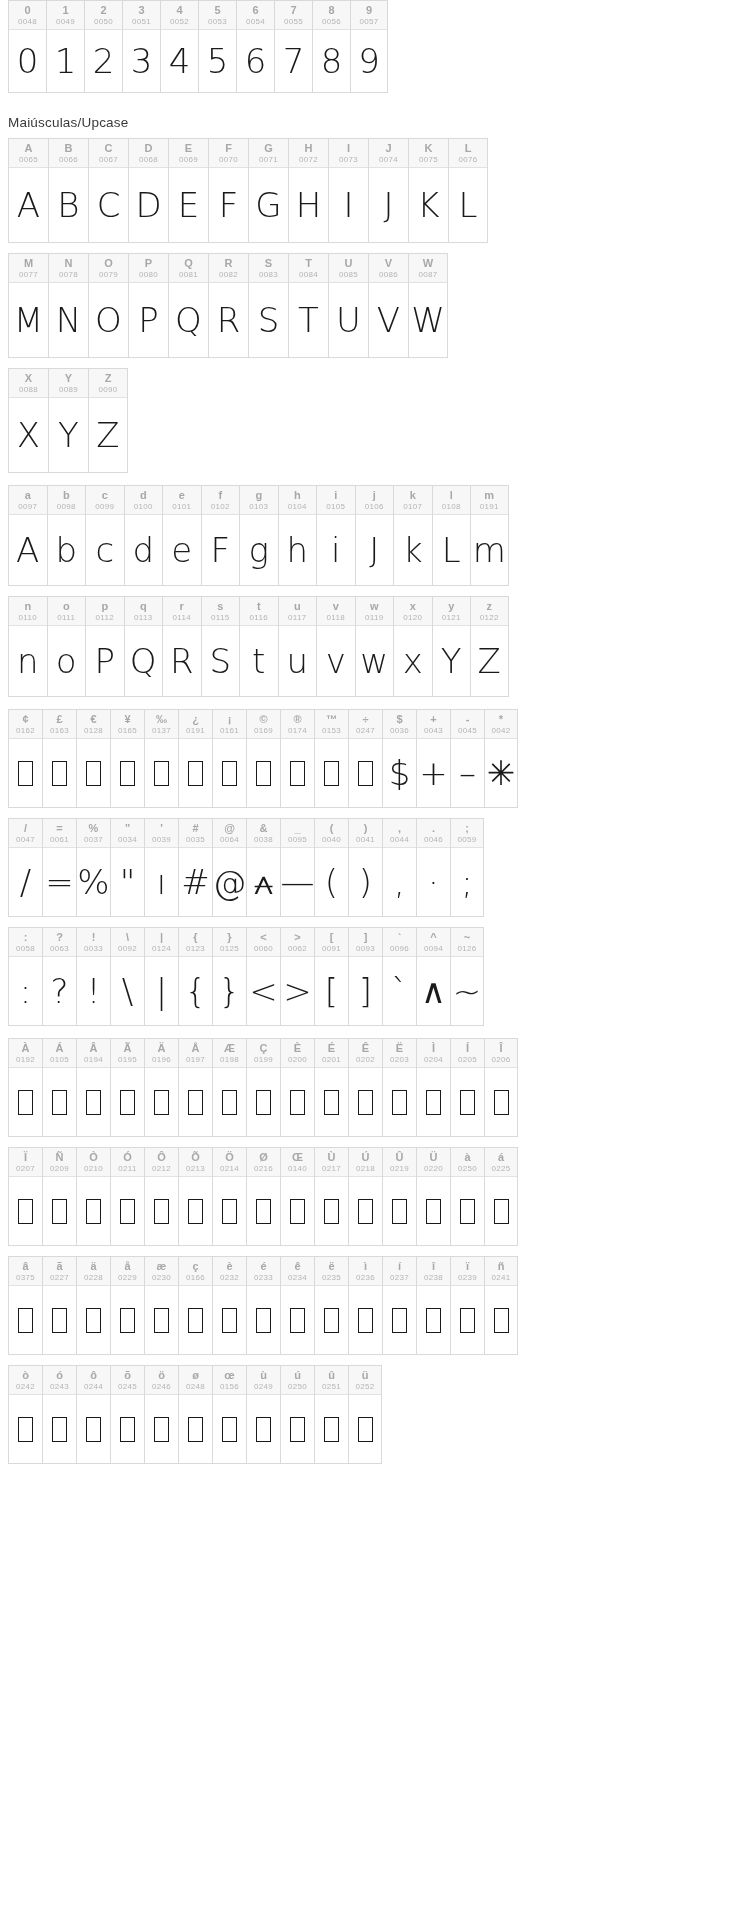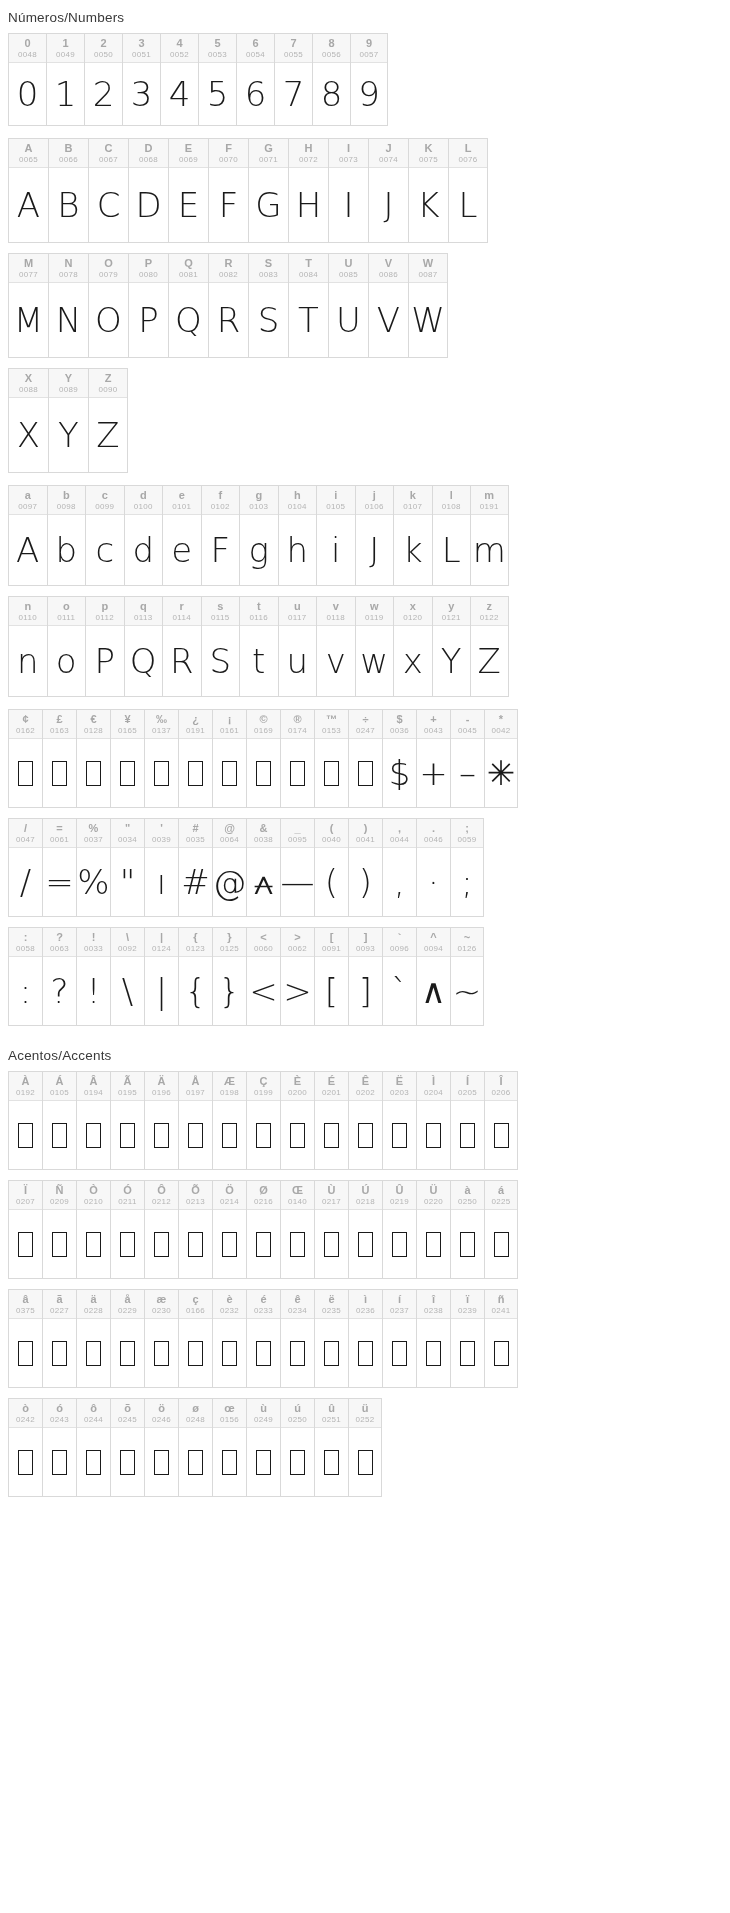--- a/index.html
+++ b/index.html
@@ -75,21 +75,20 @@
     border:1.6px solid #1a1a1a;
     box-sizing:border-box;
   }
   
 </style>
 </head>
 <body>
 
 <div class="page">
     <div class="section">
-      <div class="section-title">Números/Numbers</div>
       <div class="grid-row">
         <div class="glyph-block" style="width: 38px;">
           <div class="gb-head">
             <div class="gb-char">0</div>
             <div class="gb-code">0048</div>
           </div>
           <div class="gb-body" style="height: 62px;">0</div>
         </div>
         <div class="glyph-block" style="width: 38px;">
           <div class="gb-head">
@@ -146,734 +145,734 @@
             <div class="gb-code">0056</div>
           </div>
           <div class="gb-body" style="height: 62px;">8</div>
         </div>
         <div class="glyph-block" style="width: 38px;">
           <div class="gb-head">
             <div class="gb-char">9</div>
             <div class="gb-code">0057</div>
           </div>
           <div class="gb-body" style="height: 62px;">9</div>
+        </div>
+      </div>
+    </div>
+    <div class="section">
+      <div class="section-title">Maiúsculas/Upcase</div>
+      <div class="grid-row">
+        <div class="glyph-block" style="width: 40px;">
+          <div class="gb-head">
+            <div class="gb-char">A</div>
+            <div class="gb-code">0065</div>
+          </div>
+          <div class="gb-body" style="height: 74px;">A</div>
+        </div>
+        <div class="glyph-block" style="width: 40px;">
+          <div class="gb-head">
+            <div class="gb-char">B</div>
+            <div class="gb-code">0066</div>
+          </div>
+          <div class="gb-body" style="height: 74px;">B</div>
+        </div>
+        <div class="glyph-block" style="width: 40px;">
+          <div class="gb-head">
+            <div class="gb-char">C</div>
+            <div class="gb-code">0067</div>
+          </div>
+          <div class="gb-body" style="height: 74px;">C</div>
+        </div>
+        <div class="glyph-block" style="width: 40px;">
+          <div class="gb-head">
+            <div class="gb-char">D</div>
+            <div class="gb-code">0068</div>
+          </div>
+          <div class="gb-body" style="height: 74px;">D</div>
+        </div>
+        <div class="glyph-block" style="width: 40px;">
+          <div class="gb-head">
+            <div class="gb-char">E</div>
+            <div class="gb-code">0069</div>
+          </div>
+          <div class="gb-body" style="height: 74px;">E</div>
+        </div>
+        <div class="glyph-block" style="width: 40px;">
+          <div class="gb-head">
+            <div class="gb-char">F</div>
+            <div class="gb-code">0070</div>
+          </div>
+          <div class="gb-body" style="height: 74px;">F</div>
+        </div>
+        <div class="glyph-block" style="width: 40px;">
+          <div class="gb-head">
+            <div class="gb-char">G</div>
+            <div class="gb-code">0071</div>
+          </div>
+          <div class="gb-body" style="height: 74px;">G</div>
+        </div>
+        <div class="glyph-block" style="width: 40px;">
+          <div class="gb-head">
+            <div class="gb-char">H</div>
+            <div class="gb-code">0072</div>
+          </div>
+          <div class="gb-body" style="height: 74px;">H</div>
+        </div>
+        <div class="glyph-block" style="width: 40px;">
+          <div class="gb-head">
+            <div class="gb-char">I</div>
+            <div class="gb-code">0073</div>
+          </div>
+          <div class="gb-body" style="height: 74px;">I</div>
+        </div>
+        <div class="glyph-block" style="width: 40px;">
+          <div class="gb-head">
+            <div class="gb-char">J</div>
+            <div class="gb-code">0074</div>
+          </div>
+          <div class="gb-body" style="height: 74px;">J</div>
+        </div>
+        <div class="glyph-block" style="width: 40px;">
+          <div class="gb-head">
+            <div class="gb-char">K</div>
+            <div class="gb-code">0075</div>
+          </div>
+          <div class="gb-body" style="height: 74px;">K</div>
+        </div>
+        <div class="glyph-block" style="width: 40px;">
+          <div class="gb-head">
+            <div class="gb-char">L</div>
+            <div class="gb-code">0076</div>
+          </div>
+          <div class="gb-body" style="height: 74px;">L</div>
+        </div>
+      </div>
+      <div class="grid-row">
+        <div class="glyph-block" style="width: 40px;">
+          <div class="gb-head">
+            <div class="gb-char">M</div>
+            <div class="gb-code">0077</div>
+          </div>
+          <div class="gb-body" style="height: 74px;">M</div>
+        </div>
+        <div class="glyph-block" style="width: 40px;">
+          <div class="gb-head">
+            <div class="gb-char">N</div>
+            <div class="gb-code">0078</div>
+          </div>
+          <div class="gb-body" style="height: 74px;">N</div>
+        </div>
+        <div class="glyph-block" style="width: 40px;">
+          <div class="gb-head">
+            <div class="gb-char">O</div>
+            <div class="gb-code">0079</div>
+          </div>
+          <div class="gb-body" style="height: 74px;">O</div>
+        </div>
+        <div class="glyph-block" style="width: 40px;">
+          <div class="gb-head">
+            <div class="gb-char">P</div>
+            <div class="gb-code">0080</div>
+          </div>
+          <div class="gb-body" style="height: 74px;">P</div>
+        </div>
+        <div class="glyph-block" style="width: 40px;">
+          <div class="gb-head">
+            <div class="gb-char">Q</div>
+            <div class="gb-code">0081</div>
+          </div>
+          <div class="gb-body" style="height: 74px;">Q</div>
+        </div>
+        <div class="glyph-block" style="width: 40px;">
+          <div class="gb-head">
+            <div class="gb-char">R</div>
+            <div class="gb-code">0082</div>
+          </div>
+          <div class="gb-body" style="height: 74px;">R</div>
+        </div>
+        <div class="glyph-block" style="width: 40px;">
+          <div class="gb-head">
+            <div class="gb-char">S</div>
+            <div class="gb-code">0083</div>
+          </div>
+          <div class="gb-body" style="height: 74px;">S</div>
+        </div>
+        <div class="glyph-block" style="width: 40px;">
+          <div class="gb-head">
+            <div class="gb-char">T</div>
+            <div class="gb-code">0084</div>
+          </div>
+          <div class="gb-body" style="height: 74px;">T</div>
+        </div>
+        <div class="glyph-block" style="width: 40px;">
+          <div class="gb-head">
+            <div class="gb-char">U</div>
+            <div class="gb-code">0085</div>
+          </div>
+          <div class="gb-body" style="height: 74px;">U</div>
+        </div>
+        <div class="glyph-block" style="width: 40px;">
+          <div class="gb-head">
+            <div class="gb-char">V</div>
+            <div class="gb-code">0086</div>
+          </div>
+          <div class="gb-body" style="height: 74px;">V</div>
+        </div>
+        <div class="glyph-block" style="width: 40px;">
+          <div class="gb-head">
+            <div class="gb-char">W</div>
+            <div class="gb-code">0087</div>
+          </div>
+          <div class="gb-body" style="height: 74px;">W</div>
+        </div>
+      </div>
+      <div class="grid-row">
+        <div class="glyph-block" style="width: 40px;">
+          <div class="gb-head">
+            <div class="gb-char">X</div>
+            <div class="gb-code">0088</div>
+          </div>
+          <div class="gb-body" style="height: 74px;">X</div>
+        </div>
+        <div class="glyph-block" style="width: 40px;">
+          <div class="gb-head">
+            <div class="gb-char">Y</div>
+            <div class="gb-code">0089</div>
+          </div>
+          <div class="gb-body" style="height: 74px;">Y</div>
+        </div>
+        <div class="glyph-block" style="width: 40px;">
+          <div class="gb-head">
+            <div class="gb-char">Z</div>
+            <div class="gb-code">0090</div>
+          </div>
+          <div class="gb-body" style="height: 74px;">Z</div>
         </div>
       </div>
     </div>
     <div class="section">
       <div class="grid-row">
-        <div class="glyph-block" style="width: 40px;">
-          <div class="gb-head">
-            <div class="gb-char">A</div>
-            <div class="gb-code">0065</div>
-          </div>
-          <div class="gb-body" style="height: 74px;">A</div>
-        </div>
-        <div class="glyph-block" style="width: 40px;">
-          <div class="gb-head">
-            <div class="gb-char">B</div>
-            <div class="gb-code">0066</div>
-          </div>
-          <div class="gb-body" style="height: 74px;">B</div>
-        </div>
-        <div class="glyph-block" style="width: 40px;">
-          <div class="gb-head">
-            <div class="gb-char">C</div>
-            <div class="gb-code">0067</div>
-          </div>
-          <div class="gb-body" style="height: 74px;">C</div>
-        </div>
-        <div class="glyph-block" style="width: 40px;">
-          <div class="gb-head">
-            <div class="gb-char">D</div>
-            <div class="gb-code">0068</div>
-          </div>
-          <div class="gb-body" style="height: 74px;">D</div>
-        </div>
-        <div class="glyph-block" style="width: 40px;">
-          <div class="gb-head">
-            <div class="gb-char">E</div>
-            <div class="gb-code">0069</div>
-          </div>
-          <div class="gb-body" style="height: 74px;">E</div>
-        </div>
-        <div class="glyph-block" style="width: 40px;">
-          <div class="gb-head">
-            <div class="gb-char">F</div>
-            <div class="gb-code">0070</div>
-          </div>
-          <div class="gb-body" style="height: 74px;">F</div>
-        </div>
-        <div class="glyph-block" style="width: 40px;">
-          <div class="gb-head">
-            <div class="gb-char">G</div>
-            <div class="gb-code">0071</div>
-          </div>
-          <div class="gb-body" style="height: 74px;">G</div>
-        </div>
-        <div class="glyph-block" style="width: 40px;">
-          <div class="gb-head">
-            <div class="gb-char">H</div>
-            <div class="gb-code">0072</div>
-          </div>
-          <div class="gb-body" style="height: 74px;">H</div>
-        </div>
-        <div class="glyph-block" style="width: 40px;">
-          <div class="gb-head">
-            <div class="gb-char">I</div>
-            <div class="gb-code">0073</div>
-          </div>
-          <div class="gb-body" style="height: 74px;">I</div>
-        </div>
-        <div class="glyph-block" style="width: 40px;">
-          <div class="gb-head">
-            <div class="gb-char">J</div>
-            <div class="gb-code">0074</div>
-          </div>
-          <div class="gb-body" style="height: 74px;">J</div>
-        </div>
-        <div class="glyph-block" style="width: 40px;">
-          <div class="gb-head">
-            <div class="gb-char">K</div>
-            <div class="gb-code">0075</div>
-          </div>
-          <div class="gb-body" style="height: 74px;">K</div>
-        </div>
-        <div class="glyph-block" style="width: 40px;">
-          <div class="gb-head">
-            <div class="gb-char">L</div>
-            <div class="gb-code">0076</div>
-          </div>
-          <div class="gb-body" style="height: 74px;">L</div>
+        <div class="glyph-block" style="width: 38.5px;">
+          <div class="gb-head">
+            <div class="gb-char">a</div>
+            <div class="gb-code">0097</div>
+          </div>
+          <div class="gb-body" style="height: 70px;">A</div>
+        </div>
+        <div class="glyph-block" style="width: 38.5px;">
+          <div class="gb-head">
+            <div class="gb-char">b</div>
+            <div class="gb-code">0098</div>
+          </div>
+          <div class="gb-body" style="height: 70px;">b</div>
+        </div>
+        <div class="glyph-block" style="width: 38.5px;">
+          <div class="gb-head">
+            <div class="gb-char">c</div>
+            <div class="gb-code">0099</div>
+          </div>
+          <div class="gb-body" style="height: 70px;">c</div>
+        </div>
+        <div class="glyph-block" style="width: 38.5px;">
+          <div class="gb-head">
+            <div class="gb-char">d</div>
+            <div class="gb-code">0100</div>
+          </div>
+          <div class="gb-body" style="height: 70px;">d</div>
+        </div>
+        <div class="glyph-block" style="width: 38.5px;">
+          <div class="gb-head">
+            <div class="gb-char">e</div>
+            <div class="gb-code">0101</div>
+          </div>
+          <div class="gb-body" style="height: 70px;">e</div>
+        </div>
+        <div class="glyph-block" style="width: 38.5px;">
+          <div class="gb-head">
+            <div class="gb-char">f</div>
+            <div class="gb-code">0102</div>
+          </div>
+          <div class="gb-body" style="height: 70px;">F</div>
+        </div>
+        <div class="glyph-block" style="width: 38.5px;">
+          <div class="gb-head">
+            <div class="gb-char">g</div>
+            <div class="gb-code">0103</div>
+          </div>
+          <div class="gb-body" style="height: 70px;">g</div>
+        </div>
+        <div class="glyph-block" style="width: 38.5px;">
+          <div class="gb-head">
+            <div class="gb-char">h</div>
+            <div class="gb-code">0104</div>
+          </div>
+          <div class="gb-body" style="height: 70px;">h</div>
+        </div>
+        <div class="glyph-block" style="width: 38.5px;">
+          <div class="gb-head">
+            <div class="gb-char">i</div>
+            <div class="gb-code">0105</div>
+          </div>
+          <div class="gb-body" style="height: 70px;">i</div>
+        </div>
+        <div class="glyph-block" style="width: 38.5px;">
+          <div class="gb-head">
+            <div class="gb-char">j</div>
+            <div class="gb-code">0106</div>
+          </div>
+          <div class="gb-body" style="height: 70px;">J</div>
+        </div>
+        <div class="glyph-block" style="width: 38.5px;">
+          <div class="gb-head">
+            <div class="gb-char">k</div>
+            <div class="gb-code">0107</div>
+          </div>
+          <div class="gb-body" style="height: 70px;">k</div>
+        </div>
+        <div class="glyph-block" style="width: 38.5px;">
+          <div class="gb-head">
+            <div class="gb-char">l</div>
+            <div class="gb-code">0108</div>
+          </div>
+          <div class="gb-body" style="height: 70px;">L</div>
+        </div>
+        <div class="glyph-block" style="width: 38.5px;">
+          <div class="gb-head">
+            <div class="gb-char">m</div>
+            <div class="gb-code">0191</div>
+          </div>
+          <div class="gb-body" style="height: 70px;">m</div>
         </div>
       </div>
       <div class="grid-row">
-        <div class="glyph-block" style="width: 40px;">
-          <div class="gb-head">
-            <div class="gb-char">M</div>
-            <div class="gb-code">0077</div>
-          </div>
-          <div class="gb-body" style="height: 74px;">M</div>
-        </div>
-        <div class="glyph-block" style="width: 40px;">
-          <div class="gb-head">
-            <div class="gb-char">N</div>
-            <div class="gb-code">0078</div>
-          </div>
-          <div class="gb-body" style="height: 74px;">N</div>
-        </div>
-        <div class="glyph-block" style="width: 40px;">
-          <div class="gb-head">
-            <div class="gb-char">O</div>
-            <div class="gb-code">0079</div>
-          </div>
-          <div class="gb-body" style="height: 74px;">O</div>
-        </div>
-        <div class="glyph-block" style="width: 40px;">
-          <div class="gb-head">
-            <div class="gb-char">P</div>
-            <div class="gb-code">0080</div>
-          </div>
-          <div class="gb-body" style="height: 74px;">P</div>
-        </div>
-        <div class="glyph-block" style="width: 40px;">
-          <div class="gb-head">
-            <div class="gb-char">Q</div>
-            <div class="gb-code">0081</div>
-          </div>
-          <div class="gb-body" style="height: 74px;">Q</div>
-        </div>
-        <div class="glyph-block" style="width: 40px;">
-          <div class="gb-head">
-            <div class="gb-char">R</div>
-            <div class="gb-code">0082</div>
-          </div>
-          <div class="gb-body" style="height: 74px;">R</div>
-        </div>
-        <div class="glyph-block" style="width: 40px;">
-          <div class="gb-head">
-            <div class="gb-char">S</div>
-            <div class="gb-code">0083</div>
-          </div>
-          <div class="gb-body" style="height: 74px;">S</div>
-        </div>
-        <div class="glyph-block" style="width: 40px;">
-          <div class="gb-head">
-            <div class="gb-char">T</div>
-            <div class="gb-code">0084</div>
-          </div>
-          <div class="gb-body" style="height: 74px;">T</div>
-        </div>
-        <div class="glyph-block" style="width: 40px;">
-          <div class="gb-head">
-            <div class="gb-char">U</div>
-            <div class="gb-code">0085</div>
-          </div>
-          <div class="gb-body" style="height: 74px;">U</div>
-        </div>
-        <div class="glyph-block" style="width: 40px;">
-          <div class="gb-head">
-            <div class="gb-char">V</div>
-            <div class="gb-code">0086</div>
-          </div>
-          <div class="gb-body" style="height: 74px;">V</div>
-        </div>
-        <div class="glyph-block" style="width: 40px;">
-          <div class="gb-head">
-            <div class="gb-char">W</div>
-            <div class="gb-code">0087</div>
-          </div>
-          <div class="gb-body" style="height: 74px;">W</div>
-        </div>
-      </div>
-      <div class="grid-row">
-        <div class="glyph-block" style="width: 40px;">
-          <div class="gb-head">
-            <div class="gb-char">X</div>
-            <div class="gb-code">0088</div>
-          </div>
-          <div class="gb-body" style="height: 74px;">X</div>
-        </div>
-        <div class="glyph-block" style="width: 40px;">
-          <div class="gb-head">
-            <div class="gb-char">Y</div>
-            <div class="gb-code">0089</div>
-          </div>
-          <div class="gb-body" style="height: 74px;">Y</div>
-        </div>
-        <div class="glyph-block" style="width: 40px;">
-          <div class="gb-head">
-            <div class="gb-char">Z</div>
-            <div class="gb-code">0090</div>
-          </div>
-          <div class="gb-body" style="height: 74px;">Z</div>
+        <div class="glyph-block" style="width: 38.5px;">
+          <div class="gb-head">
+            <div class="gb-char">n</div>
+            <div class="gb-code">0110</div>
+          </div>
+          <div class="gb-body" style="height: 70px;">n</div>
+        </div>
+        <div class="glyph-block" style="width: 38.5px;">
+          <div class="gb-head">
+            <div class="gb-char">o</div>
+            <div class="gb-code">0111</div>
+          </div>
+          <div class="gb-body" style="height: 70px;">o</div>
+        </div>
+        <div class="glyph-block" style="width: 38.5px;">
+          <div class="gb-head">
+            <div class="gb-char">p</div>
+            <div class="gb-code">0112</div>
+          </div>
+          <div class="gb-body" style="height: 70px;">P</div>
+        </div>
+        <div class="glyph-block" style="width: 38.5px;">
+          <div class="gb-head">
+            <div class="gb-char">q</div>
+            <div class="gb-code">0113</div>
+          </div>
+          <div class="gb-body" style="height: 70px;">Q</div>
+        </div>
+        <div class="glyph-block" style="width: 38.5px;">
+          <div class="gb-head">
+            <div class="gb-char">r</div>
+            <div class="gb-code">0114</div>
+          </div>
+          <div class="gb-body" style="height: 70px;">R</div>
+        </div>
+        <div class="glyph-block" style="width: 38.5px;">
+          <div class="gb-head">
+            <div class="gb-char">s</div>
+            <div class="gb-code">0115</div>
+          </div>
+          <div class="gb-body" style="height: 70px;">S</div>
+        </div>
+        <div class="glyph-block" style="width: 38.5px;">
+          <div class="gb-head">
+            <div class="gb-char">t</div>
+            <div class="gb-code">0116</div>
+          </div>
+          <div class="gb-body" style="height: 70px;">t</div>
+        </div>
+        <div class="glyph-block" style="width: 38.5px;">
+          <div class="gb-head">
+            <div class="gb-char">u</div>
+            <div class="gb-code">0117</div>
+          </div>
+          <div class="gb-body" style="height: 70px;">u</div>
+        </div>
+        <div class="glyph-block" style="width: 38.5px;">
+          <div class="gb-head">
+            <div class="gb-char">v</div>
+            <div class="gb-code">0118</div>
+          </div>
+          <div class="gb-body" style="height: 70px;">v</div>
+        </div>
+        <div class="glyph-block" style="width: 38.5px;">
+          <div class="gb-head">
+            <div class="gb-char">w</div>
+            <div class="gb-code">0119</div>
+          </div>
+          <div class="gb-body" style="height: 70px;">w</div>
+        </div>
+        <div class="glyph-block" style="width: 38.5px;">
+          <div class="gb-head">
+            <div class="gb-char">x</div>
+            <div class="gb-code">0120</div>
+          </div>
+          <div class="gb-body" style="height: 70px;">x</div>
+        </div>
+        <div class="glyph-block" style="width: 38.5px;">
+          <div class="gb-head">
+            <div class="gb-char">y</div>
+            <div class="gb-code">0121</div>
+          </div>
+          <div class="gb-body" style="height: 70px;">Y</div>
+        </div>
+        <div class="glyph-block" style="width: 38.5px;">
+          <div class="gb-head">
+            <div class="gb-char">z</div>
+            <div class="gb-code">0122</div>
+          </div>
+          <div class="gb-body" style="height: 70px;">Z</div>
         </div>
       </div>
     </div>
     <div class="section">
       <div class="grid-row">
-        <div class="glyph-block" style="width: 38.5px;">
-          <div class="gb-head">
-            <div class="gb-char">a</div>
-            <div class="gb-code">0097</div>
-          </div>
-          <div class="gb-body" style="height: 70px;">A</div>
-        </div>
-        <div class="glyph-block" style="width: 38.5px;">
-          <div class="gb-head">
-            <div class="gb-char">b</div>
-            <div class="gb-code">0098</div>
-          </div>
-          <div class="gb-body" style="height: 70px;">b</div>
-        </div>
-        <div class="glyph-block" style="width: 38.5px;">
-          <div class="gb-head">
-            <div class="gb-char">c</div>
-            <div class="gb-code">0099</div>
-          </div>
-          <div class="gb-body" style="height: 70px;">c</div>
-        </div>
-        <div class="glyph-block" style="width: 38.5px;">
-          <div class="gb-head">
-            <div class="gb-char">d</div>
-            <div class="gb-code">0100</div>
-          </div>
-          <div class="gb-body" style="height: 70px;">d</div>
-        </div>
-        <div class="glyph-block" style="width: 38.5px;">
-          <div class="gb-head">
-            <div class="gb-char">e</div>
-            <div class="gb-code">0101</div>
-          </div>
-          <div class="gb-body" style="height: 70px;">e</div>
-        </div>
-        <div class="glyph-block" style="width: 38.5px;">
-          <div class="gb-head">
-            <div class="gb-char">f</div>
-            <div class="gb-code">0102</div>
-          </div>
-          <div class="gb-body" style="height: 70px;">F</div>
-        </div>
-        <div class="glyph-block" style="width: 38.5px;">
-          <div class="gb-head">
-            <div class="gb-char">g</div>
-            <div class="gb-code">0103</div>
-          </div>
-          <div class="gb-body" style="height: 70px;">g</div>
-        </div>
-        <div class="glyph-block" style="width: 38.5px;">
-          <div class="gb-head">
-            <div class="gb-char">h</div>
-            <div class="gb-code">0104</div>
-          </div>
-          <div class="gb-body" style="height: 70px;">h</div>
-        </div>
-        <div class="glyph-block" style="width: 38.5px;">
-          <div class="gb-head">
-            <div class="gb-char">i</div>
-            <div class="gb-code">0105</div>
-          </div>
-          <div class="gb-body" style="height: 70px;">i</div>
-        </div>
-        <div class="glyph-block" style="width: 38.5px;">
-          <div class="gb-head">
-            <div class="gb-char">j</div>
-            <div class="gb-code">0106</div>
-          </div>
-          <div class="gb-body" style="height: 70px;">J</div>
-        </div>
-        <div class="glyph-block" style="width: 38.5px;">
-          <div class="gb-head">
-            <div class="gb-char">k</div>
-            <div class="gb-code">0107</div>
-          </div>
-          <div class="gb-body" style="height: 70px;">k</div>
-        </div>
-        <div class="glyph-block" style="width: 38.5px;">
-          <div class="gb-head">
-            <div class="gb-char">l</div>
-            <div class="gb-code">0108</div>
-          </div>
-          <div class="gb-body" style="height: 70px;">L</div>
-        </div>
-        <div class="glyph-block" style="width: 38.5px;">
-          <div class="gb-head">
-            <div class="gb-char">m</div>
+        <div class="glyph-block" style="width: 34px;">
+          <div class="gb-head">
+            <div class="gb-char">¢</div>
+            <div class="gb-code">0162</div>
+          </div>
+          <div class="gb-body missing" style="height: 68px;">
+            <span class="tofu"></span>
+          </div>
+        </div>
+        <div class="glyph-block" style="width: 34px;">
+          <div class="gb-head">
+            <div class="gb-char">£</div>
+            <div class="gb-code">0163</div>
+          </div>
+          <div class="gb-body missing" style="height: 68px;">
+            <span class="tofu"></span>
+          </div>
+        </div>
+        <div class="glyph-block" style="width: 34px;">
+          <div class="gb-head">
+            <div class="gb-char">€</div>
+            <div class="gb-code">0128</div>
+          </div>
+          <div class="gb-body missing" style="height: 68px;">
+            <span class="tofu"></span>
+          </div>
+        </div>
+        <div class="glyph-block" style="width: 34px;">
+          <div class="gb-head">
+            <div class="gb-char">¥</div>
+            <div class="gb-code">0165</div>
+          </div>
+          <div class="gb-body missing" style="height: 68px;">
+            <span class="tofu"></span>
+          </div>
+        </div>
+        <div class="glyph-block" style="width: 34px;">
+          <div class="gb-head">
+            <div class="gb-char">‰</div>
+            <div class="gb-code">0137</div>
+          </div>
+          <div class="gb-body missing" style="height: 68px;">
+            <span class="tofu"></span>
+          </div>
+        </div>
+        <div class="glyph-block" style="width: 34px;">
+          <div class="gb-head">
+            <div class="gb-char">¿</div>
             <div class="gb-code">0191</div>
           </div>
-          <div class="gb-body" style="height: 70px;">m</div>
+          <div class="gb-body missing" style="height: 68px;">
+            <span class="tofu"></span>
+          </div>
+        </div>
+        <div class="glyph-block" style="width: 34px;">
+          <div class="gb-head">
+            <div class="gb-char">¡</div>
+            <div class="gb-code">0161</div>
+          </div>
+          <div class="gb-body missing" style="height: 68px;">
+            <span class="tofu"></span>
+          </div>
+        </div>
+        <div class="glyph-block" style="width: 34px;">
+          <div class="gb-head">
+            <div class="gb-char">©</div>
+            <div class="gb-code">0169</div>
+          </div>
+          <div class="gb-body missing" style="height: 68px;">
+            <span class="tofu"></span>
+          </div>
+        </div>
+        <div class="glyph-block" style="width: 34px;">
+          <div class="gb-head">
+            <div class="gb-char">®</div>
+            <div class="gb-code">0174</div>
+          </div>
+          <div class="gb-body missing" style="height: 68px;">
+            <span class="tofu"></span>
+          </div>
+        </div>
+        <div class="glyph-block" style="width: 34px;">
+          <div class="gb-head">
+            <div class="gb-char">™</div>
+            <div class="gb-code">0153</div>
+          </div>
+          <div class="gb-body missing" style="height: 68px;">
+            <span class="tofu"></span>
+          </div>
+        </div>
+        <div class="glyph-block" style="width: 34px;">
+          <div class="gb-head">
+            <div class="gb-char">÷</div>
+            <div class="gb-code">0247</div>
+          </div>
+          <div class="gb-body missing" style="height: 68px;">
+            <span class="tofu"></span>
+          </div>
+        </div>
+        <div class="glyph-block" style="width: 34px;">
+          <div class="gb-head">
+            <div class="gb-char">$</div>
+            <div class="gb-code">0036</div>
+          </div>
+          <div class="gb-body" style="height: 68px;">$</div>
+        </div>
+        <div class="glyph-block" style="width: 34px;">
+          <div class="gb-head">
+            <div class="gb-char">+</div>
+            <div class="gb-code">0043</div>
+          </div>
+          <div class="gb-body" style="height: 68px;">+</div>
+        </div>
+        <div class="glyph-block" style="width: 34px;">
+          <div class="gb-head">
+            <div class="gb-char">-</div>
+            <div class="gb-code">0045</div>
+          </div>
+          <div class="gb-body" style="height: 68px;">–</div>
+        </div>
+        <div class="glyph-block" style="width: 34px;">
+          <div class="gb-head">
+            <div class="gb-char">*</div>
+            <div class="gb-code">0042</div>
+          </div>
+          <div class="gb-body" style="height: 68px;">✳</div>
         </div>
       </div>
       <div class="grid-row">
-        <div class="glyph-block" style="width: 38.5px;">
-          <div class="gb-head">
-            <div class="gb-char">n</div>
-            <div class="gb-code">0110</div>
-          </div>
-          <div class="gb-body" style="height: 70px;">n</div>
-        </div>
-        <div class="glyph-block" style="width: 38.5px;">
-          <div class="gb-head">
-            <div class="gb-char">o</div>
-            <div class="gb-code">0111</div>
-          </div>
-          <div class="gb-body" style="height: 70px;">o</div>
-        </div>
-        <div class="glyph-block" style="width: 38.5px;">
-          <div class="gb-head">
-            <div class="gb-char">p</div>
-            <div class="gb-code">0112</div>
-          </div>
-          <div class="gb-body" style="height: 70px;">P</div>
-        </div>
-        <div class="glyph-block" style="width: 38.5px;">
-          <div class="gb-head">
-            <div class="gb-char">q</div>
-            <div class="gb-code">0113</div>
-          </div>
-          <div class="gb-body" style="height: 70px;">Q</div>
-        </div>
-        <div class="glyph-block" style="width: 38.5px;">
-          <div class="gb-head">
-            <div class="gb-char">r</div>
-            <div class="gb-code">0114</div>
-          </div>
-          <div class="gb-body" style="height: 70px;">R</div>
-        </div>
-        <div class="glyph-block" style="width: 38.5px;">
-          <div class="gb-head">
-            <div class="gb-char">s</div>
-            <div class="gb-code">0115</div>
-          </div>
-          <div class="gb-body" style="height: 70px;">S</div>
-        </div>
-        <div class="glyph-block" style="width: 38.5px;">
-          <div class="gb-head">
-            <div class="gb-char">t</div>
-            <div class="gb-code">0116</div>
-          </div>
-          <div class="gb-body" style="height: 70px;">t</div>
-        </div>
-        <div class="glyph-block" style="width: 38.5px;">
-          <div class="gb-head">
-            <div class="gb-char">u</div>
-            <div class="gb-code">0117</div>
-          </div>
-          <div class="gb-body" style="height: 70px;">u</div>
-        </div>
-        <div class="glyph-block" style="width: 38.5px;">
-          <div class="gb-head">
-            <div class="gb-char">v</div>
-            <div class="gb-code">0118</div>
-          </div>
-          <div class="gb-body" style="height: 70px;">v</div>
-        </div>
-        <div class="glyph-block" style="width: 38.5px;">
-          <div class="gb-head">
-            <div class="gb-char">w</div>
-            <div class="gb-code">0119</div>
-          </div>
-          <div class="gb-body" style="height: 70px;">w</div>
-        </div>
-        <div class="glyph-block" style="width: 38.5px;">
-          <div class="gb-head">
-            <div class="gb-char">x</div>
-            <div class="gb-code">0120</div>
-          </div>
-          <div class="gb-body" style="height: 70px;">x</div>
-        </div>
-        <div class="glyph-block" style="width: 38.5px;">
-          <div class="gb-head">
-            <div class="gb-char">y</div>
-            <div class="gb-code">0121</div>
-          </div>
-          <div class="gb-body" style="height: 70px;">Y</div>
-        </div>
-        <div class="glyph-block" style="width: 38.5px;">
-          <div class="gb-head">
-            <div class="gb-char">z</div>
-            <div class="gb-code">0122</div>
-          </div>
-          <div class="gb-body" style="height: 70px;">Z</div>
+        <div class="glyph-block" style="width: 34px;">
+          <div class="gb-head">
+            <div class="gb-char">/</div>
+            <div class="gb-code">0047</div>
+          </div>
+          <div class="gb-body" style="height: 68px;">/</div>
+        </div>
+        <div class="glyph-block" style="width: 34px;">
+          <div class="gb-head">
+            <div class="gb-char">=</div>
+            <div class="gb-code">0061</div>
+          </div>
+          <div class="gb-body" style="height: 68px;">=</div>
+        </div>
+        <div class="glyph-block" style="width: 34px;">
+          <div class="gb-head">
+            <div class="gb-char">%</div>
+            <div class="gb-code">0037</div>
+          </div>
+          <div class="gb-body" style="height: 68px;">%</div>
+        </div>
+        <div class="glyph-block" style="width: 34px;">
+          <div class="gb-head">
+            <div class="gb-char">"</div>
+            <div class="gb-code">0034</div>
+          </div>
+          <div class="gb-body" style="height: 68px;">"</div>
+        </div>
+        <div class="glyph-block" style="width: 34px;">
+          <div class="gb-head">
+            <div class="gb-char">'</div>
+            <div class="gb-code">0039</div>
+          </div>
+          <div class="gb-body" style="height: 68px;">ı</div>
+        </div>
+        <div class="glyph-block" style="width: 34px;">
+          <div class="gb-head">
+            <div class="gb-char">#</div>
+            <div class="gb-code">0035</div>
+          </div>
+          <div class="gb-body" style="height: 68px;">#</div>
+        </div>
+        <div class="glyph-block" style="width: 34px;">
+          <div class="gb-head">
+            <div class="gb-char">@</div>
+            <div class="gb-code">0064</div>
+          </div>
+          <div class="gb-body" style="height: 68px;">@</div>
+        </div>
+        <div class="glyph-block" style="width: 34px;">
+          <div class="gb-head">
+            <div class="gb-char">&amp;</div>
+            <div class="gb-code">0038</div>
+          </div>
+          <div class="gb-body" style="height: 68px;">⩜</div>
+        </div>
+        <div class="glyph-block" style="width: 34px;">
+          <div class="gb-head">
+            <div class="gb-char">_</div>
+            <div class="gb-code">0095</div>
+          </div>
+          <div class="gb-body" style="height: 68px;">—</div>
+        </div>
+        <div class="glyph-block" style="width: 34px;">
+          <div class="gb-head">
+            <div class="gb-char">(</div>
+            <div class="gb-code">0040</div>
+          </div>
+          <div class="gb-body" style="height: 68px;">(</div>
+        </div>
+        <div class="glyph-block" style="width: 34px;">
+          <div class="gb-head">
+            <div class="gb-char">)</div>
+            <div class="gb-code">0041</div>
+          </div>
+          <div class="gb-body" style="height: 68px;">)</div>
+        </div>
+        <div class="glyph-block" style="width: 34px;">
+          <div class="gb-head">
+            <div class="gb-char">,</div>
+            <div class="gb-code">0044</div>
+          </div>
+          <div class="gb-body" style="height: 68px;">,</div>
+        </div>
+        <div class="glyph-block" style="width: 34px;">
+          <div class="gb-head">
+            <div class="gb-char">.</div>
+            <div class="gb-code">0046</div>
+          </div>
+          <div class="gb-body" style="height: 68px;">·</div>
+        </div>
+        <div class="glyph-block" style="width: 34px;">
+          <div class="gb-head">
+            <div class="gb-char">;</div>
+            <div class="gb-code">0059</div>
+          </div>
+          <div class="gb-body" style="height: 68px;">;</div>
+        </div>
+      </div>
+      <div class="grid-row">
+        <div class="glyph-block" style="width: 34px;">
+          <div class="gb-head">
+            <div class="gb-char">:</div>
+            <div class="gb-code">0058</div>
+          </div>
+          <div class="gb-body" style="height: 68px;">:</div>
+        </div>
+        <div class="glyph-block" style="width: 34px;">
+          <div class="gb-head">
+            <div class="gb-char">?</div>
+            <div class="gb-code">0063</div>
+          </div>
+          <div class="gb-body" style="height: 68px;">?</div>
+        </div>
+        <div class="glyph-block" style="width: 34px;">
+          <div class="gb-head">
+            <div class="gb-char">!</div>
+            <div class="gb-code">0033</div>
+          </div>
+          <div class="gb-body" style="height: 68px;">!</div>
+        </div>
+        <div class="glyph-block" style="width: 34px;">
+          <div class="gb-head">
+            <div class="gb-char">\</div>
+            <div class="gb-code">0092</div>
+          </div>
+          <div class="gb-body" style="height: 68px;">\</div>
+        </div>
+        <div class="glyph-block" style="width: 34px;">
+          <div class="gb-head">
+            <div class="gb-char">|</div>
+            <div class="gb-code">0124</div>
+          </div>
+          <div class="gb-body" style="height: 68px;">|</div>
+        </div>
+        <div class="glyph-block" style="width: 34px;">
+          <div class="gb-head">
+            <div class="gb-char">{</div>
+            <div class="gb-code">0123</div>
+          </div>
+          <div class="gb-body" style="height: 68px;">{</div>
+        </div>
+        <div class="glyph-block" style="width: 34px;">
+          <div class="gb-head">
+            <div class="gb-char">}</div>
+            <div class="gb-code">0125</div>
+          </div>
+          <div class="gb-body" style="height: 68px;">}</div>
+        </div>
+        <div class="glyph-block" style="width: 34px;">
+          <div class="gb-head">
+            <div class="gb-char">&lt;</div>
+            <div class="gb-code">0060</div>
+          </div>
+          <div class="gb-body" style="height: 68px;">&lt;</div>
+        </div>
+        <div class="glyph-block" style="width: 34px;">
+          <div class="gb-head">
+            <div class="gb-char">&gt;</div>
+            <div class="gb-code">0062</div>
+          </div>
+          <div class="gb-body" style="height: 68px;">&gt;</div>
+        </div>
+        <div class="glyph-block" style="width: 34px;">
+          <div class="gb-head">
+            <div class="gb-char">[</div>
+            <div class="gb-code">0091</div>
+          </div>
+          <div class="gb-body" style="height: 68px;">[</div>
+        </div>
+        <div class="glyph-block" style="width: 34px;">
+          <div class="gb-head">
+            <div class="gb-char">]</div>
+            <div class="gb-code">0093</div>
+          </div>
+          <div class="gb-body" style="height: 68px;">]</div>
+        </div>
+        <div class="glyph-block" style="width: 34px;">
+          <div class="gb-head">
+            <div class="gb-char">`</div>
+            <div class="gb-code">0096</div>
+          </div>
+          <div class="gb-body" style="height: 68px;">`</div>
+        </div>
+        <div class="glyph-block" style="width: 34px;">
+          <div class="gb-head">
+            <div class="gb-char">^</div>
+            <div class="gb-code">0094</div>
+          </div>
+          <div class="gb-body" style="height: 68px;">∧</div>
+        </div>
+        <div class="glyph-block" style="width: 34px;">
+          <div class="gb-head">
+            <div class="gb-char">~</div>
+            <div class="gb-code">0126</div>
+          </div>
+          <div class="gb-body" style="height: 68px;">~</div>
         </div>
       </div>
     </div>
     <div class="section">
-      <div class="grid-row">
-        <div class="glyph-block" style="width: 34px;">
-          <div class="gb-head">
-            <div class="gb-char">¢</div>
-            <div class="gb-code">0162</div>
-          </div>
-          <div class="gb-body missing" style="height: 68px;">
-            <span class="tofu"></span>
-          </div>
-        </div>
-        <div class="glyph-block" style="width: 34px;">
-          <div class="gb-head">
-            <div class="gb-char">£</div>
-            <div class="gb-code">0163</div>
-          </div>
-          <div class="gb-body missing" style="height: 68px;">
-            <span class="tofu"></span>
-          </div>
-        </div>
-        <div class="glyph-block" style="width: 34px;">
-          <div class="gb-head">
-            <div class="gb-char">€</div>
-            <div class="gb-code">0128</div>
-          </div>
-          <div class="gb-body missing" style="height: 68px;">
-            <span class="tofu"></span>
-          </div>
-        </div>
-        <div class="glyph-block" style="width: 34px;">
-          <div class="gb-head">
-            <div class="gb-char">¥</div>
-            <div class="gb-code">0165</div>
-          </div>
-          <div class="gb-body missing" style="height: 68px;">
-            <span class="tofu"></span>
-          </div>
-        </div>
-        <div class="glyph-block" style="width: 34px;">
-          <div class="gb-head">
-            <div class="gb-char">‰</div>
-            <div class="gb-code">0137</div>
-          </div>
-          <div class="gb-body missing" style="height: 68px;">
-            <span class="tofu"></span>
-          </div>
-        </div>
-        <div class="glyph-block" style="width: 34px;">
-          <div class="gb-head">
-            <div class="gb-char">¿</div>
-            <div class="gb-code">0191</div>
-          </div>
-          <div class="gb-body missing" style="height: 68px;">
-            <span class="tofu"></span>
-          </div>
-        </div>
-        <div class="glyph-block" style="width: 34px;">
-          <div class="gb-head">
-            <div class="gb-char">¡</div>
-            <div class="gb-code">0161</div>
-          </div>
-          <div class="gb-body missing" style="height: 68px;">
-            <span class="tofu"></span>
-          </div>
-        </div>
-        <div class="glyph-block" style="width: 34px;">
-          <div class="gb-head">
-            <div class="gb-char">©</div>
-            <div class="gb-code">0169</div>
-          </div>
-          <div class="gb-body missing" style="height: 68px;">
-            <span class="tofu"></span>
-          </div>
-        </div>
-        <div class="glyph-block" style="width: 34px;">
-          <div class="gb-head">
-            <div class="gb-char">®</div>
-            <div class="gb-code">0174</div>
-          </div>
-          <div class="gb-body missing" style="height: 68px;">
-            <span class="tofu"></span>
-          </div>
-        </div>
-        <div class="glyph-block" style="width: 34px;">
-          <div class="gb-head">
-            <div class="gb-char">™</div>
-            <div class="gb-code">0153</div>
-          </div>
-          <div class="gb-body missing" style="height: 68px;">
-            <span class="tofu"></span>
-          </div>
-        </div>
-        <div class="glyph-block" style="width: 34px;">
-          <div class="gb-head">
-            <div class="gb-char">÷</div>
-            <div class="gb-code">0247</div>
-          </div>
-          <div class="gb-body missing" style="height: 68px;">
-            <span class="tofu"></span>
-          </div>
-        </div>
-        <div class="glyph-block" style="width: 34px;">
-          <div class="gb-head">
-            <div class="gb-char">$</div>
-            <div class="gb-code">0036</div>
-          </div>
-          <div class="gb-body" style="height: 68px;">$</div>
-        </div>
-        <div class="glyph-block" style="width: 34px;">
-          <div class="gb-head">
-            <div class="gb-char">+</div>
-            <div class="gb-code">0043</div>
-          </div>
-          <div class="gb-body" style="height: 68px;">+</div>
-        </div>
-        <div class="glyph-block" style="width: 34px;">
-          <div class="gb-head">
-            <div class="gb-char">-</div>
-            <div class="gb-code">0045</div>
-          </div>
-          <div class="gb-body" style="height: 68px;">–</div>
-        </div>
-        <div class="glyph-block" style="width: 34px;">
-          <div class="gb-head">
-            <div class="gb-char">*</div>
-            <div class="gb-code">0042</div>
-          </div>
-          <div class="gb-body" style="height: 68px;">✳</div>
-        </div>
-      </div>
-      <div class="grid-row">
-        <div class="glyph-block" style="width: 34px;">
-          <div class="gb-head">
-            <div class="gb-char">/</div>
-            <div class="gb-code">0047</div>
-          </div>
-          <div class="gb-body" style="height: 68px;">/</div>
-        </div>
-        <div class="glyph-block" style="width: 34px;">
-          <div class="gb-head">
-            <div class="gb-char">=</div>
-            <div class="gb-code">0061</div>
-          </div>
-          <div class="gb-body" style="height: 68px;">=</div>
-        </div>
-        <div class="glyph-block" style="width: 34px;">
-          <div class="gb-head">
-            <div class="gb-char">%</div>
-            <div class="gb-code">0037</div>
-          </div>
-          <div class="gb-body" style="height: 68px;">%</div>
-        </div>
-        <div class="glyph-block" style="width: 34px;">
-          <div class="gb-head">
-            <div class="gb-char">"</div>
-            <div class="gb-code">0034</div>
-          </div>
-          <div class="gb-body" style="height: 68px;">"</div>
-        </div>
-        <div class="glyph-block" style="width: 34px;">
-          <div class="gb-head">
-            <div class="gb-char">'</div>
-            <div class="gb-code">0039</div>
-          </div>
-          <div class="gb-body" style="height: 68px;">ı</div>
-        </div>
-        <div class="glyph-block" style="width: 34px;">
-          <div class="gb-head">
-            <div class="gb-char">#</div>
-            <div class="gb-code">0035</div>
-          </div>
-          <div class="gb-body" style="height: 68px;">#</div>
-        </div>
-        <div class="glyph-block" style="width: 34px;">
-          <div class="gb-head">
-            <div class="gb-char">@</div>
-            <div class="gb-code">0064</div>
-          </div>
-          <div class="gb-body" style="height: 68px;">@</div>
-        </div>
-        <div class="glyph-block" style="width: 34px;">
-          <div class="gb-head">
-            <div class="gb-char">&amp;</div>
-            <div class="gb-code">0038</div>
-          </div>
-          <div class="gb-body" style="height: 68px;">⩜</div>
-        </div>
-        <div class="glyph-block" style="width: 34px;">
-          <div class="gb-head">
-            <div class="gb-char">_</div>
-            <div class="gb-code">0095</div>
-          </div>
-          <div class="gb-body" style="height: 68px;">—</div>
-        </div>
-        <div class="glyph-block" style="width: 34px;">
-          <div class="gb-head">
-            <div class="gb-char">(</div>
-            <div class="gb-code">0040</div>
-          </div>
-          <div class="gb-body" style="height: 68px;">(</div>
-        </div>
-        <div class="glyph-block" style="width: 34px;">
-          <div class="gb-head">
-            <div class="gb-char">)</div>
-            <div class="gb-code">0041</div>
-          </div>
-          <div class="gb-body" style="height: 68px;">)</div>
-        </div>
-        <div class="glyph-block" style="width: 34px;">
-          <div class="gb-head">
-            <div class="gb-char">,</div>
-            <div class="gb-code">0044</div>
-          </div>
-          <div class="gb-body" style="height: 68px;">,</div>
-        </div>
-        <div class="glyph-block" style="width: 34px;">
-          <div class="gb-head">
-            <div class="gb-char">.</div>
-            <div class="gb-code">0046</div>
-          </div>
-          <div class="gb-body" style="height: 68px;">·</div>
-        </div>
-        <div class="glyph-block" style="width: 34px;">
-          <div class="gb-head">
-            <div class="gb-char">;</div>
-            <div class="gb-code">0059</div>
-          </div>
-          <div class="gb-body" style="height: 68px;">;</div>
-        </div>
-      </div>
-      <div class="grid-row">
-        <div class="glyph-block" style="width: 34px;">
-          <div class="gb-head">
-            <div class="gb-char">:</div>
-            <div class="gb-code">0058</div>
-          </div>
-          <div class="gb-body" style="height: 68px;">:</div>
-        </div>
-        <div class="glyph-block" style="width: 34px;">
-          <div class="gb-head">
-            <div class="gb-char">?</div>
-            <div class="gb-code">0063</div>
-          </div>
-          <div class="gb-body" style="height: 68px;">?</div>
-        </div>
-        <div class="glyph-block" style="width: 34px;">
-          <div class="gb-head">
-            <div class="gb-char">!</div>
-            <div class="gb-code">0033</div>
-          </div>
-          <div class="gb-body" style="height: 68px;">!</div>
-        </div>
-        <div class="glyph-block" style="width: 34px;">
-          <div class="gb-head">
-            <div class="gb-char">\</div>
-            <div class="gb-code">0092</div>
-          </div>
-          <div class="gb-body" style="height: 68px;">\</div>
-        </div>
-        <div class="glyph-block" style="width: 34px;">
-          <div class="gb-head">
-            <div class="gb-char">|</div>
-            <div class="gb-code">0124</div>
-          </div>
-          <div class="gb-body" style="height: 68px;">|</div>
-        </div>
-        <div class="glyph-block" style="width: 34px;">
-          <div class="gb-head">
-            <div class="gb-char">{</div>
-            <div class="gb-code">0123</div>
-          </div>
-          <div class="gb-body" style="height: 68px;">{</div>
-        </div>
-        <div class="glyph-block" style="width: 34px;">
-          <div class="gb-head">
-            <div class="gb-char">}</div>
-            <div class="gb-code">0125</div>
-          </div>
-          <div class="gb-body" style="height: 68px;">}</div>
-        </div>
-        <div class="glyph-block" style="width: 34px;">
-          <div class="gb-head">
-            <div class="gb-char">&lt;</div>
-            <div class="gb-code">0060</div>
-          </div>
-          <div class="gb-body" style="height: 68px;">&lt;</div>
-        </div>
-        <div class="glyph-block" style="width: 34px;">
-          <div class="gb-head">
-            <div class="gb-char">&gt;</div>
-            <div class="gb-code">0062</div>
-          </div>
-          <div class="gb-body" style="height: 68px;">&gt;</div>
-        </div>
-        <div class="glyph-block" style="width: 34px;">
-          <div class="gb-head">
-            <div class="gb-char">[</div>
-            <div class="gb-code">0091</div>
-          </div>
-          <div class="gb-body" style="height: 68px;">[</div>
-        </div>
-        <div class="glyph-block" style="width: 34px;">
-          <div class="gb-head">
-            <div class="gb-char">]</div>
-            <div class="gb-code">0093</div>
-          </div>
-          <div class="gb-body" style="height: 68px;">]</div>
-        </div>
-        <div class="glyph-block" style="width: 34px;">
-          <div class="gb-head">
-            <div class="gb-char">`</div>
-            <div class="gb-code">0096</div>
-          </div>
-          <div class="gb-body" style="height: 68px;">`</div>
-        </div>
-        <div class="glyph-block" style="width: 34px;">
-          <div class="gb-head">
-            <div class="gb-char">^</div>
-            <div class="gb-code">0094</div>
-          </div>
-          <div class="gb-body" style="height: 68px;">∧</div>
-        </div>
-        <div class="glyph-block" style="width: 34px;">
-          <div class="gb-head">
-            <div class="gb-char">~</div>
-            <div class="gb-code">0126</div>
-          </div>
-          <div class="gb-body" style="height: 68px;">~</div>
-        </div>
-      </div>
-    </div>
-    <div class="section">
-      <div class="section-title">Acentos/Accents</div>
       <div class="grid-row">
         <div class="glyph-block" style="width: 34px;">
           <div class="gb-head">
             <div class="gb-char">À</div>
             <div class="gb-code">0192</div>
           </div>
           <div class="gb-body missing" style="height: 68px;">
             <span class="tofu"></span>
           </div>
         </div>

